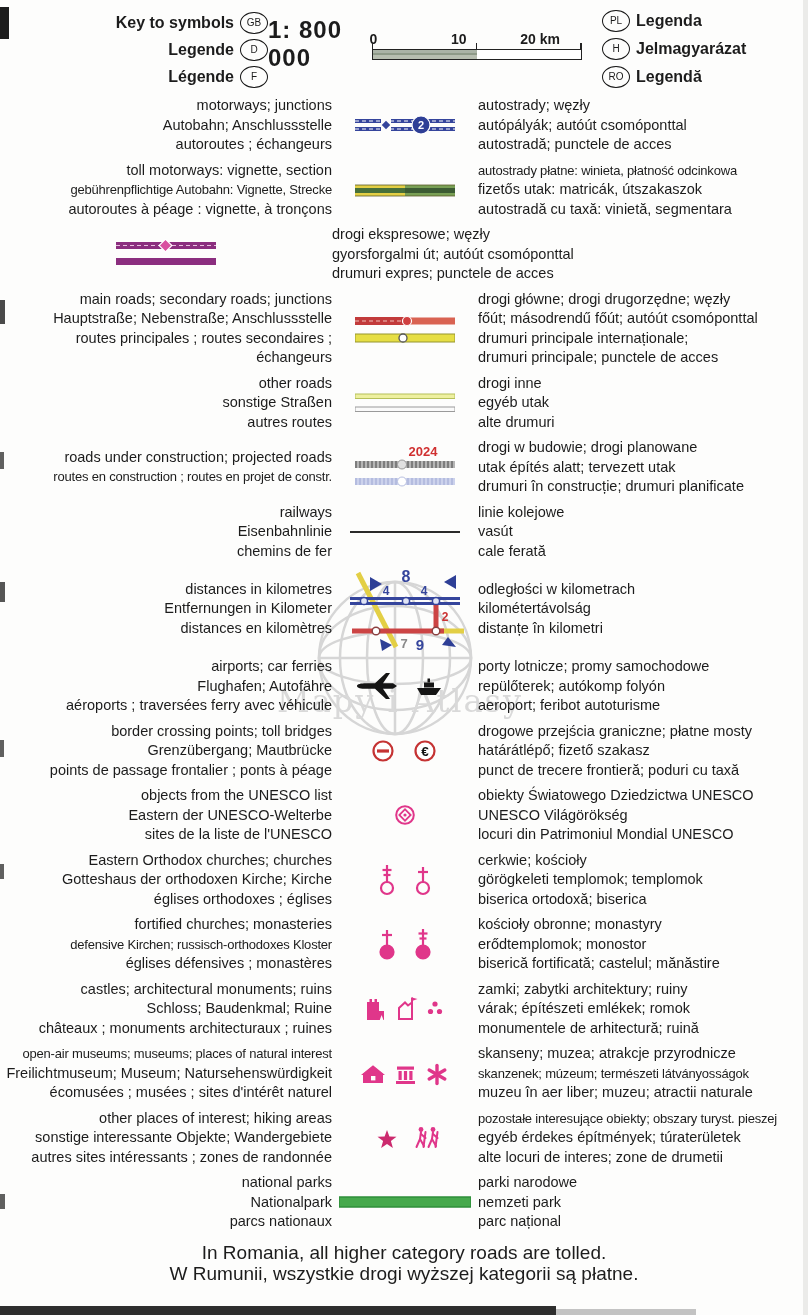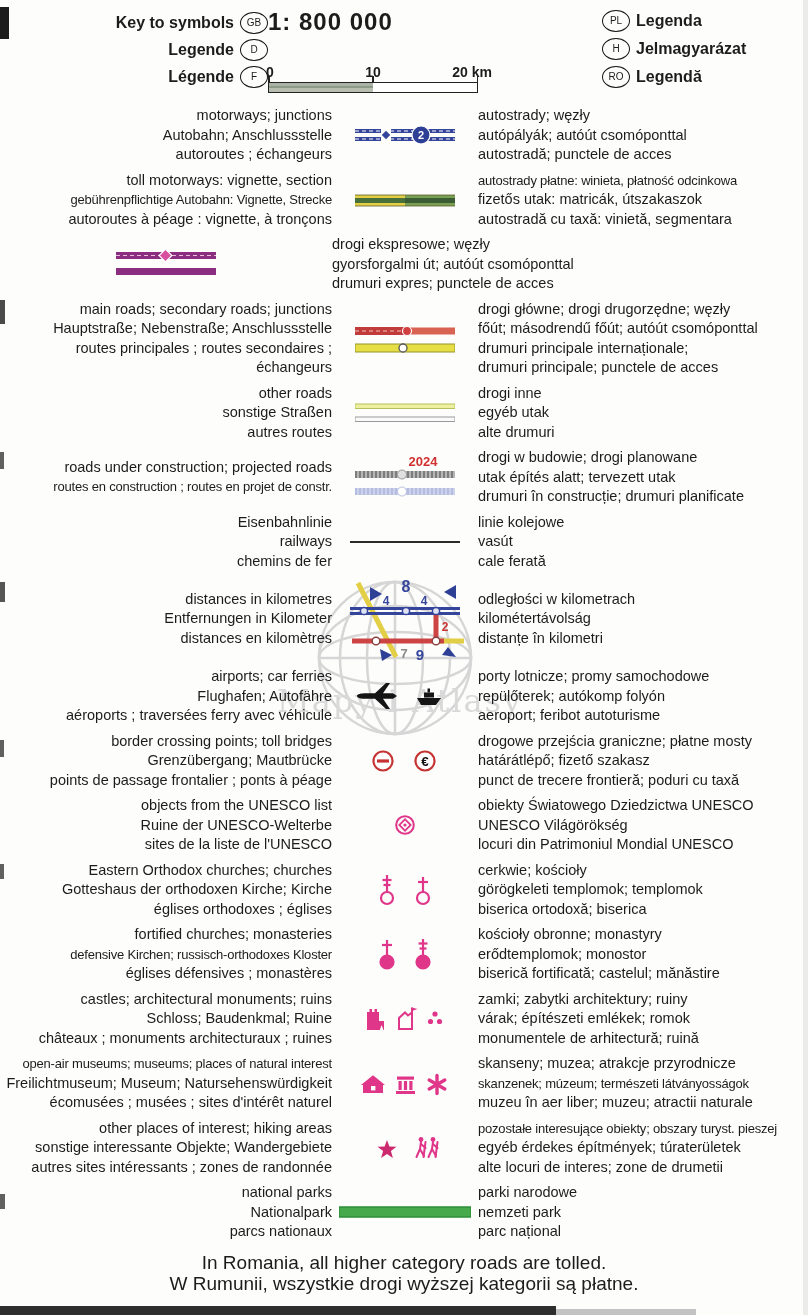--- a/index.html
+++ b/index.html
@@ -10,21 +10,21 @@
   }
   
   .header{display:flex;padding-top:8px;position:relative;z-index:2;}
   .h-left{width:268px;display:flex;flex-direction:column;align-items:flex-end;gap:5px;padding-top:4px;}
   .h-row{display:flex;align-items:center;gap:6px;font-weight:bold;font-size:16px;}
   .badge{
     display:inline-flex;justify-content:center;align-items:center;
     border:1.8px solid #161616;border-radius:50%;
     height:20px;min-width:20px;padding:0 3px;font-size:10px;font-weight:normal;line-height:1;
   }
-  .h-center{width:278px;display:flex;flex-direction:column;align-items:flex-start;gap:20px;}
+  .h-center{width:278px;display:flex;flex-direction:row;align-items:center;}
   .scale-text{font-weight:bold;font-size:24px;letter-spacing:1px;margin-bottom:8px;}
   .scale-wrap{position:relative;width:210px;height:34px;}
   .scale-ticks{position:relative;width:100%;height:16px;font-weight:bold;font-size:14px;}
   .scale-ticks .t0{position:absolute;left:-2px;top:0;}
   .scale-ticks .t1{position:absolute;left:50%;transform:translateX(-50%);top:0;}
   .scale-ticks .t2{position:absolute;right:-14px;top:0;}
   .scale-bar{position:absolute;left:0;top:18px;width:208px;height:9px;border:1.5px solid #222;background:#fff;}
   .scale-bar .half{position:absolute;left:0;top:0;width:50%;height:100%;
     background:linear-gradient(#aab3a6 0 30%, #8e9a88 30% 55%, #b7beb0 55% 100%);}
   .scale-bar .tick{position:absolute;top:-7px;width:1.5px;height:7px;background:#222;}
@@ -242,22 +242,22 @@
     </div>
     <div class="rcol">
       <div>drogi w budowie; drogi planowane</div>
       <div>utak építés alatt; tervezett utak</div>
       <div>drumuri în construcție; drumuri planificate</div>
     </div>
   </div>
 
   <div class="row">
     <div class="lcol">
+      <div>railways</div>
       <div>Eisenbahnlinie</div>
-      <div>railways</div>
       <div>chemins de fer</div>
     </div>
     <div class="sym">
       <svg width="110" height="8" viewBox="0 0 110 8">
         <line x1="0" y1="4" x2="110" y2="4" stroke="#2a2a2a" stroke-width="2.2"></line>
       </svg>
     </div>
     <div class="rcol">
       <div>linie kolejowe</div>
       <div>vasút</div>
@@ -349,21 +349,21 @@
     <div class="rcol">
       <div>drogowe przejścia graniczne; płatne mosty</div>
       <div>határátlépő; fizető szakasz</div>
       <div>punct de trecere frontieră; poduri cu taxă</div>
     </div>
   </div>
 
   <div class="row">
     <div class="lcol">
       <div>objects from the UNESCO list</div>
-      <div>Ruine der UNESCO-Welterbe</div>
+      <div>Eastern der UNESCO-Welterbe</div>
       <div>sites de la liste de l'UNESCO</div>
     </div>
     <div class="sym">
       <svg width="100" height="26" viewBox="0 0 100 26">
         <circle cx="50" cy="13" r="8.8" fill="none" stroke="#e0368a" stroke-width="2"></circle>
         <rect x="46" y="9" width="8" height="8" transform="rotate(45 50 13)" fill="none" stroke="#e0368a" stroke-width="1.8"></rect>
         <circle cx="50" cy="13" r="1.6" fill="#e0368a"></circle>
       </svg>
     </div>
     <div class="rcol">

